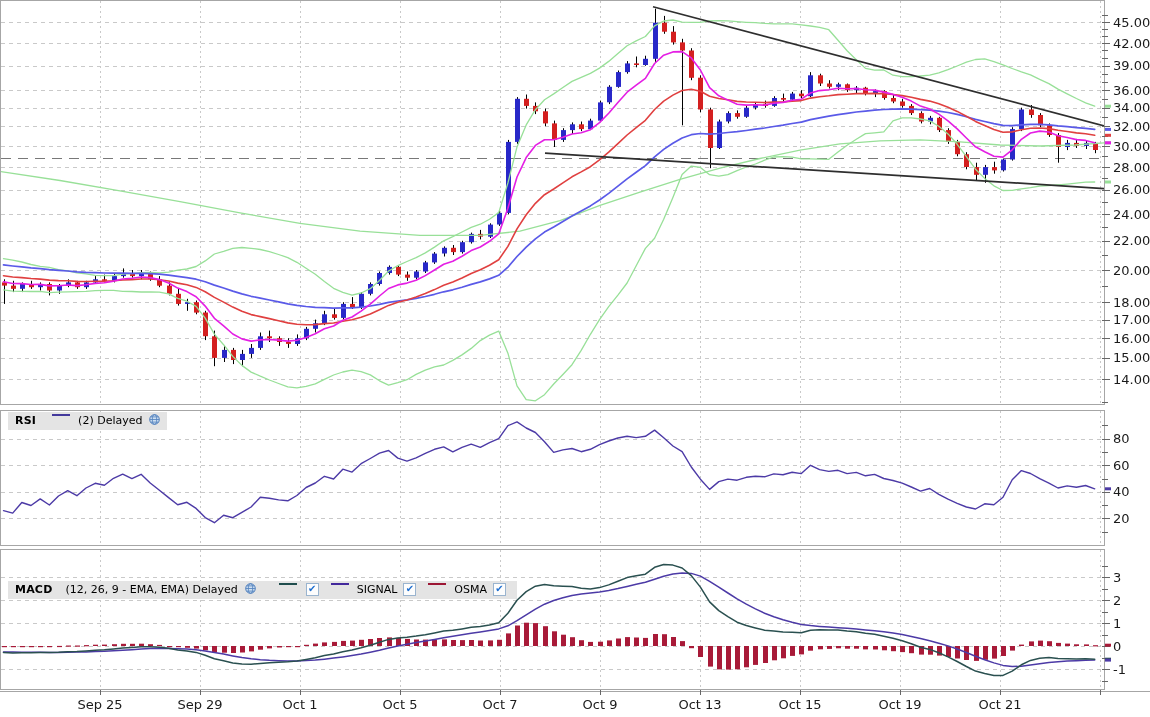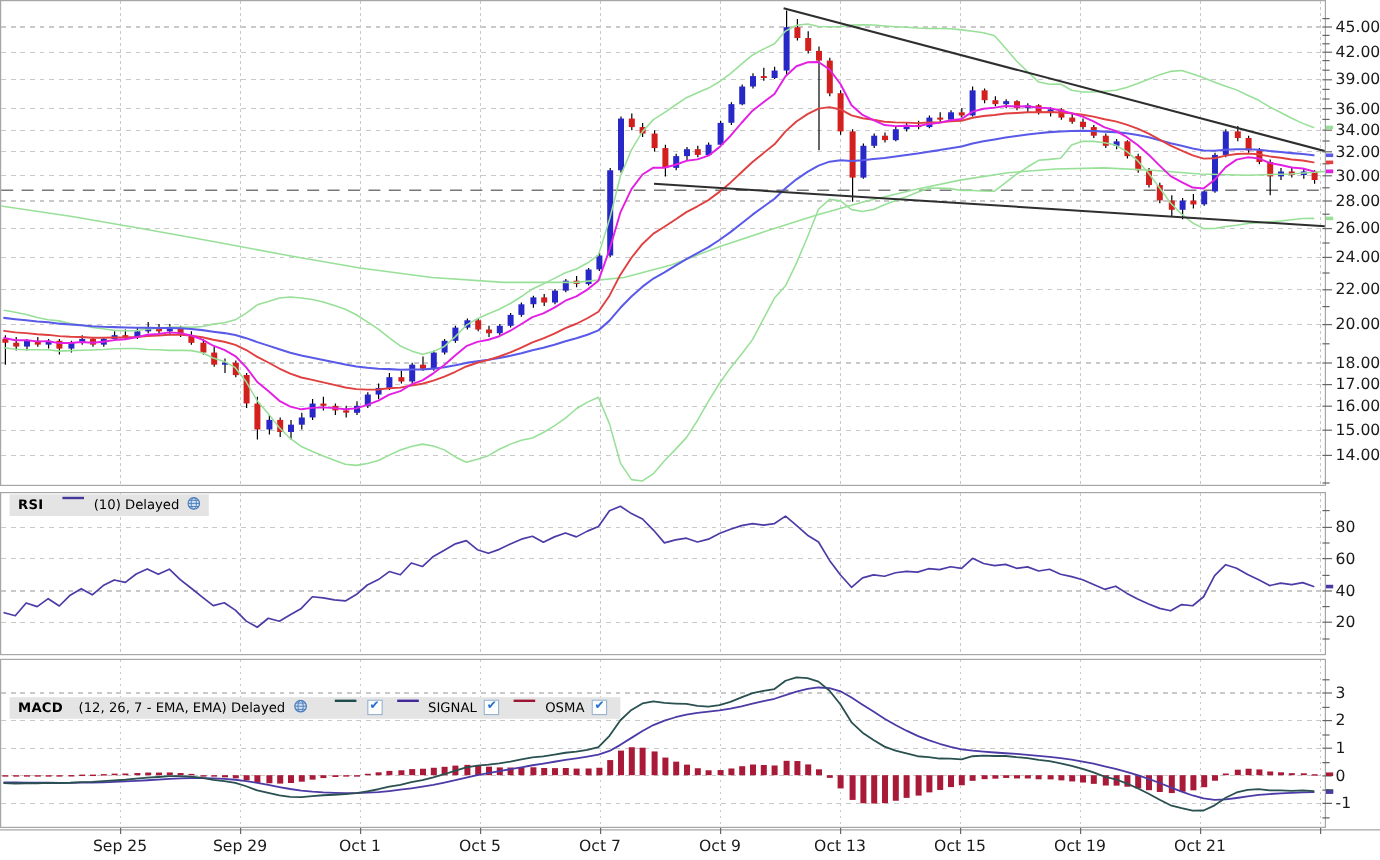--- a/index.html
+++ b/index.html
@@ -583,31 +583,31 @@
         <text x="700" y="709">Oct 13</text>
         <text x="800" y="709">Oct 15</text>
         <text x="900" y="709">Oct 19</text>
         <text x="1000" y="709">Oct 21</text>
       </g>
     </svg>
 
   <div class="strip" style="left:8px;top:412px">
     <b>RSI</b>
       <span class="sw" id="rsi-sw" style="border-top-color: rgb(67, 57, 156);"></span>
-      <span>(10) Delayed</span>
+      <span>(2) Delayed</span>
     <span class="globe"><svg width="11" height="11">
           <circle cx="5.5" cy="5.5" r="4.8" fill="#cfe0f2" stroke="#4d7dbb"></circle>
           <ellipse cx="5.5" cy="5.5" rx="2.2" ry="4.8" fill="none" stroke="#4d7dbb" stroke-width="0.8"></ellipse>
           <path d="M0.7 5.5 H10.3 M1.5 2.9 H9.5 M1.5 8.1 H9.5" stroke="#4d7dbb" stroke-width="0.8" fill="none"></path>
         </svg></span>
   </div>
 
   <div class="strip" style="left:8px;top:581px">
     <b>MACD</b>
-      <span>(12, 26, 7 - EMA, EMA) Delayed</span>
+      <span>(12, 26, 9 - EMA, EMA) Delayed</span>
     <span class="globe"><svg width="11" height="11">
           <circle cx="5.5" cy="5.5" r="4.8" fill="#cfe0f2" stroke="#4d7dbb"></circle>
           <ellipse cx="5.5" cy="5.5" rx="2.2" ry="4.8" fill="none" stroke="#4d7dbb" stroke-width="0.8"></ellipse>
           <path d="M0.7 5.5 H10.3 M1.5 2.9 H9.5 M1.5 8.1 H9.5" stroke="#4d7dbb" stroke-width="0.8" fill="none"></path>
         </svg></span>
     <span class="gap8"></span>
     <span class="sw" id="macd-sw" style="border-top-color: rgb(31, 77, 77);"></span>
       <span class="cb">✔</span>
     <span class="sw" id="sig-sw" style="border-top-color: rgb(67, 41, 156);"></span>
       <span>SIGNAL</span>

